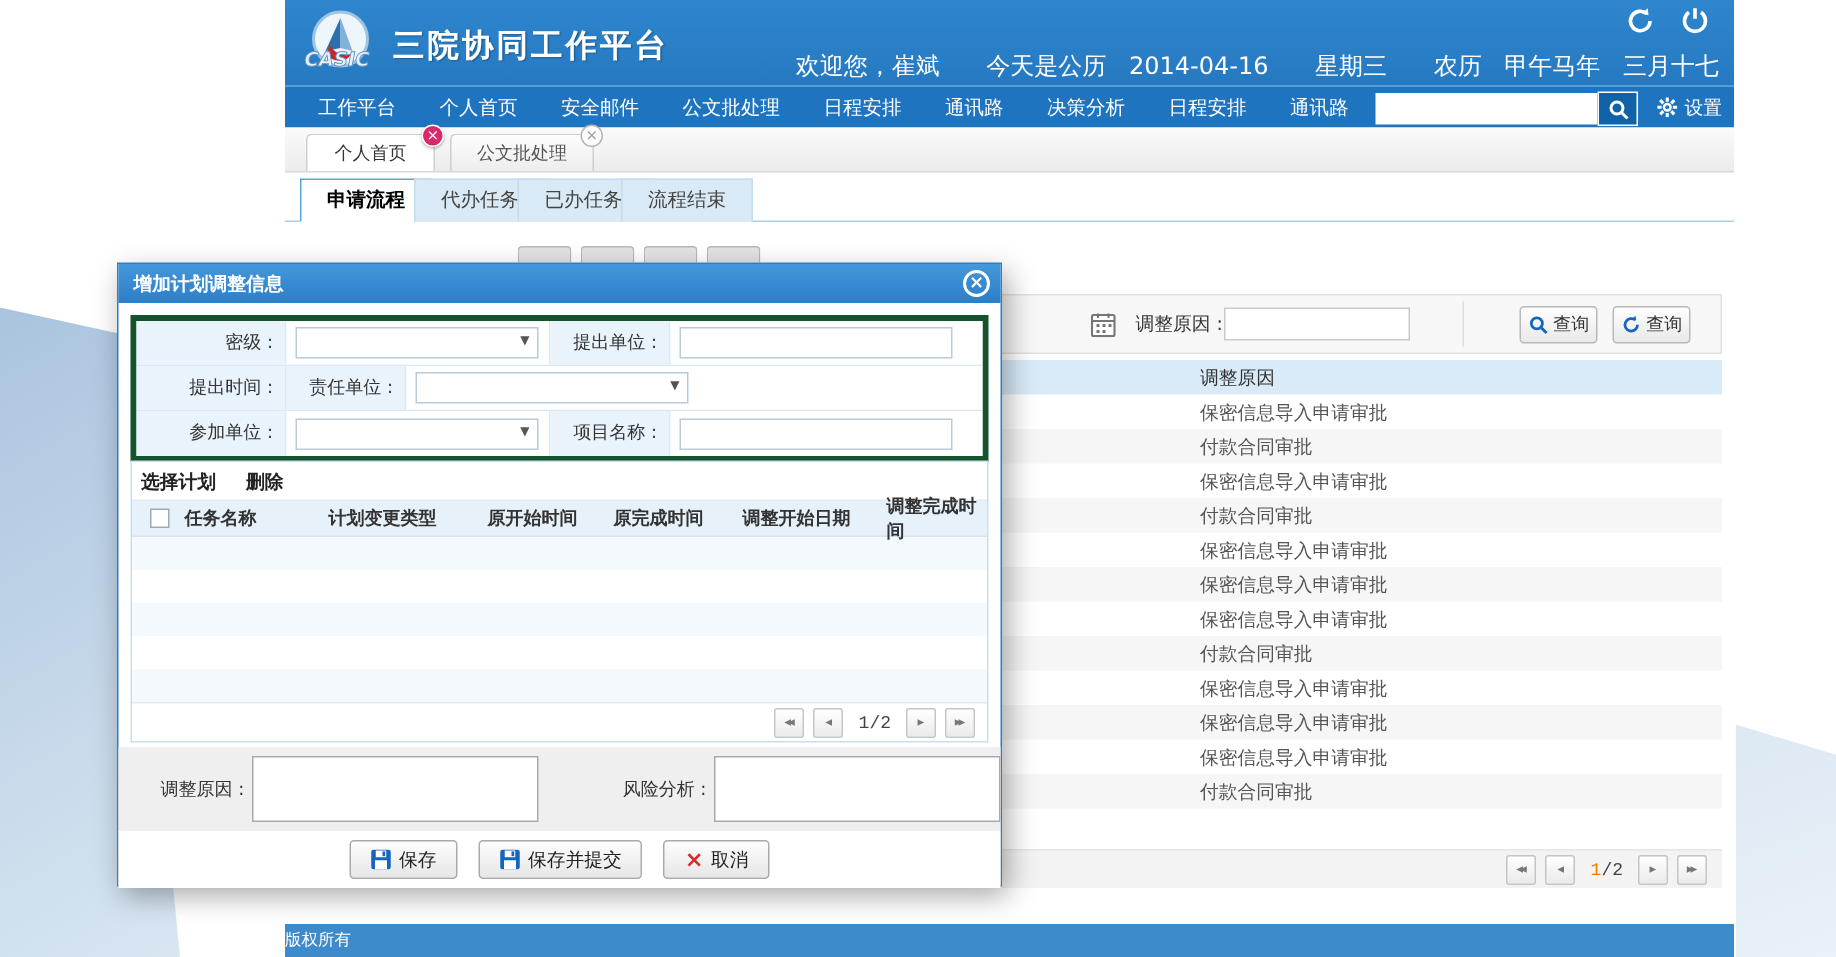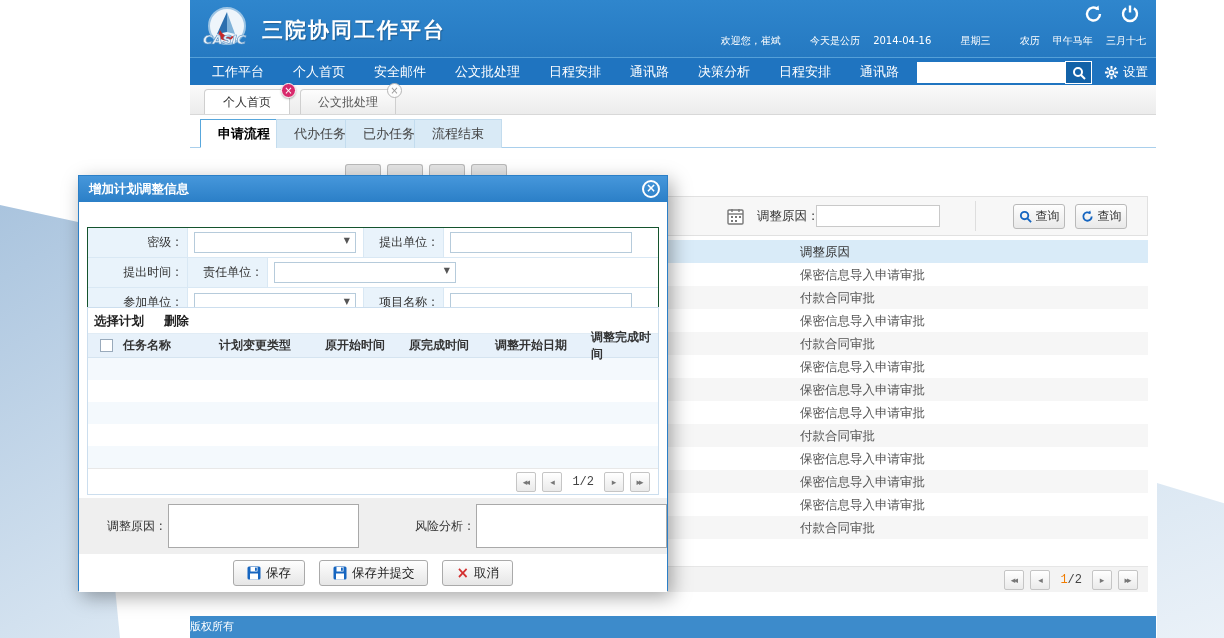--- a/index.html
+++ b/index.html
@@ -19,37 +19,37 @@
   .page { position:absolute; left:190px; top:0; width:966px; height:638px; background:#fff; }
 
   
   .hdr { position:absolute; top:0; left:0; width:100%; height:57px;
          background:linear-gradient(#2f86cd,#2579c1); }
   .logo { position:absolute; left:10px; top:6px; }
   .app-title { position:absolute; left:72px; top:16px; font-size:21px; font-weight:bold;
                color:#fff; letter-spacing:2px; text-shadow:1px 1px 1px rgba(0,0,0,.25); }
   .hdr-icons { position:absolute; right:16px; top:4px; display:flex; gap:16px; align-items:center; }
   .hicon { width:20px; height:20px; cursor:pointer; }
-  .welcome { position:absolute; right:10px; top:34px; color:#fff; font-size:10px; white-space:nowrap; }
+  .welcome { position:absolute; right:10px; top:34px; color:#fff; font-size:16px; white-space:nowrap; }
   .welcome span { margin-left:10px; }
   .welcome .w-name { margin-left:0; }
   .welcome .w-datelbl, .welcome .w-week, .welcome .w-lunarlbl { margin-left:26px; }
 
   
   .nav { position:absolute; top:57px; left:0; width:100%; height:28px;
          background:#1f74c0; border-top:1px solid #55a0d8; }
   .nav-items { position:absolute; left:22px; top:0; height:27px; display:flex;
                align-items:center; gap:29px; color:#fff; font-size:13px; }
   .nav-item { cursor:pointer; white-space:nowrap; }
   .nav-more { background:#1a66ae; border-radius:2px; padding:1px 7px 3px; font-size:13px; cursor:pointer; }
   .nav-right { position:absolute; right:8px; top:3px; display:flex; align-items:center; gap:0; }
   .nav-search-input { width:148px; height:21px; border:none; background:#fff; padding:0 6px; font-size:12px; outline:none; }
   .nav-search-btn { width:27px; height:23px; background:#1262a8; border:1px solid #fff;
                     display:flex; align-items:center; justify-content:center; cursor:pointer; }
-  .nav-settings { display:flex; align-items:center; gap:4px; color:#fff; font-size:12.5px;
+  .nav-settings { display:flex; align-items:flex-start; gap:4px; color:#fff; font-size:12.5px;
                   margin-left:12px; cursor:pointer; }
 
   
   .wtabs { position:absolute; top:85px; left:0; width:100%; height:30px;
            background:linear-gradient(#fafafa,#ececec); border-bottom:1px solid #d8d8d8; }
   .wtab { position:absolute; bottom:0; height:25px; border:1px solid #cfcfcf; border-bottom:none;
           border-radius:4px 4px 0 0; font-size:12px; color:#333; text-align:center;
           line-height:24px; cursor:pointer; }
   .wtab-active { left:14px; width:86px; background:#fff; }
   .wtab-inactive { left:110px; width:96px; background:linear-gradient(#fdfdfd,#ededed); color:#555; }
@@ -105,21 +105,21 @@
   .footer { position:absolute; left:0; bottom:0; width:100%; height:22px; background:#3d8bcb;
             color:#fff; text-align:left; line-height:22px; font-size:11px; }
 
   
   .modal { position:absolute; left:78px; top:175px; width:590px; height:416px; background:#fff;
            border:1px solid #2b7fc7; box-shadow:4px 6px 18px rgba(0,0,0,.35); z-index:10; }
   .m-title { height:26px; background:linear-gradient(#4697db,#2b7fc7); color:#fff;
              font-size:12.5px; font-weight:bold; line-height:26px; padding-left:10px; position:relative; }
   .m-close { position:absolute; right:7px; top:4px; width:18px; height:18px; border:2px solid #fff;
              border-radius:50%; text-align:center; line-height:13px; font-size:12px; cursor:pointer; }
-  .m-form { position:absolute; top:51px; left:8px; right:8px; border:1px solid #14532d; }
+  .m-form { position:absolute; top:34px; left:8px; right:8px; border:4px solid #14532d; }
   .m-row { display:flex; height:30px; border-bottom:1px solid #d9e8f4; }
   .m-row:last-child { border-bottom:none; }
   .m-lbl { width:100px; background:#e9f3fb; border-right:1px solid #d9e8f4; font-size:12px;
            color:#333; text-align:right; padding-right:8px; line-height:29px; }
   .m-fld { display:flex; align-items:center; padding-left:6px; background:#fff; }
   .m-f1 { width:176px; border-right:1px solid #d9e8f4; }
   .m-l2 { width:80px; }
   .m-f2 { flex:1; }
   .sel { position:relative; width:162px; height:21px; border:1px solid #b6cbdb; background:#fff; cursor:pointer; }
   .sel .arr { position:absolute; right:5px; top:3px; font-size:8px; color:#555; }

